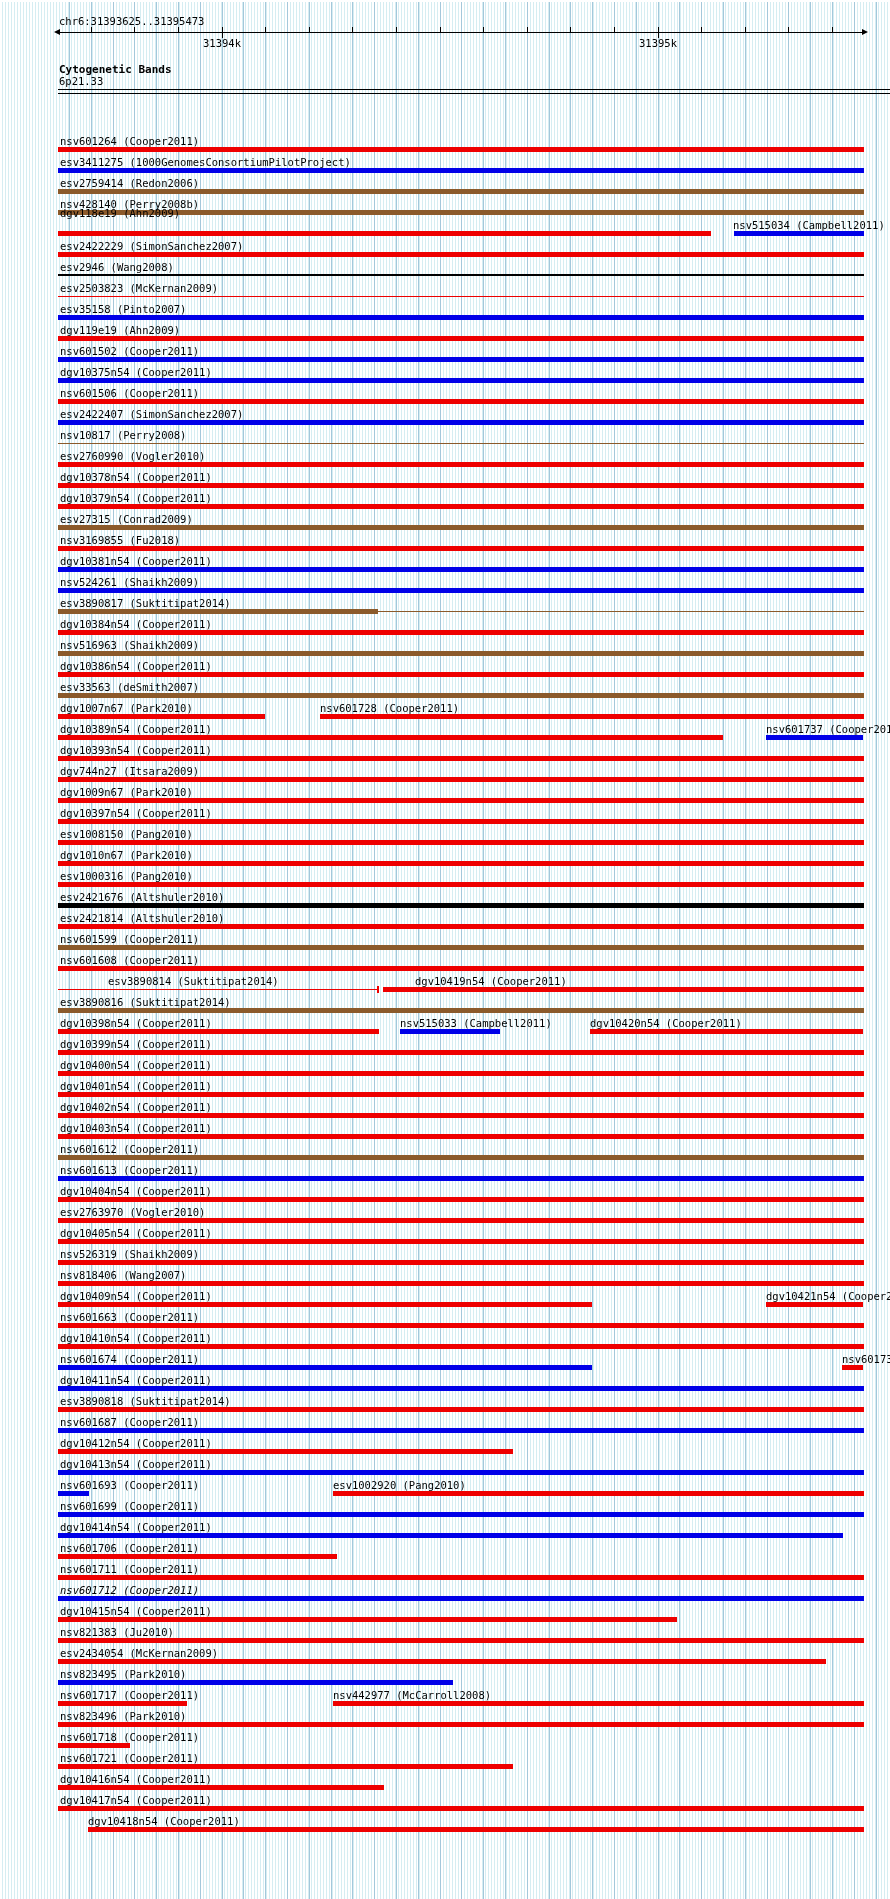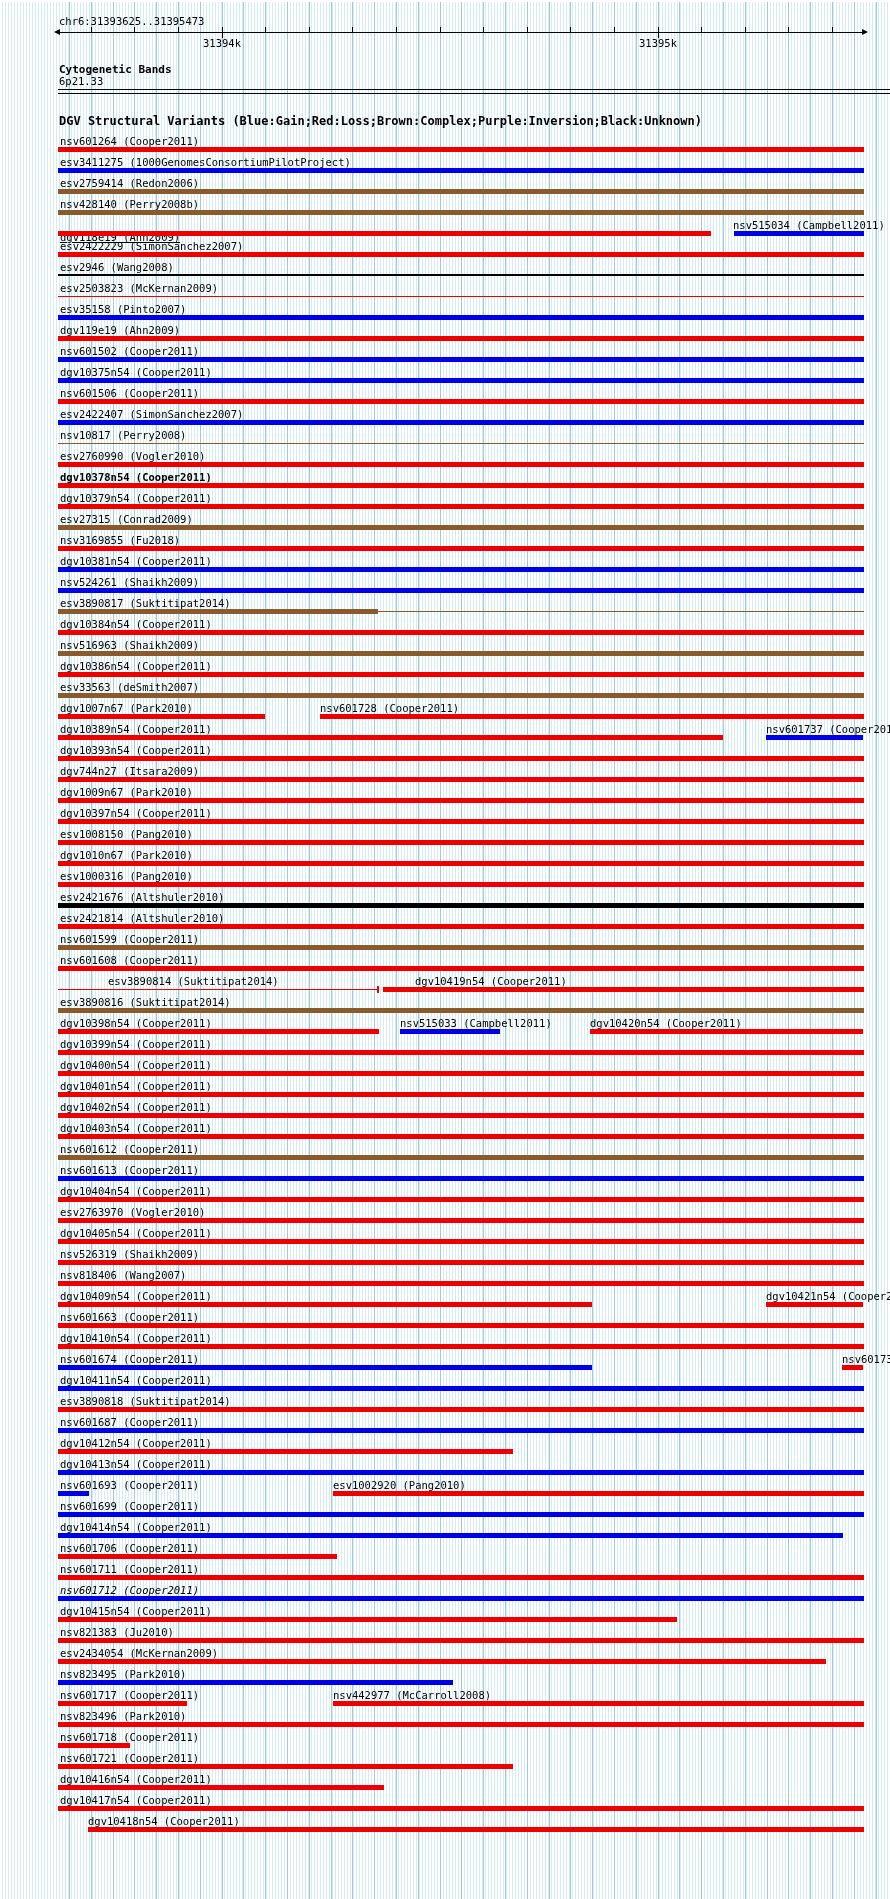--- a/index.html
+++ b/index.html
@@ -102,32 +102,31 @@
       <div class="tick minor" style="left: 832px;"></div>
       <div class="tick-label" style="left: 222px;">31394k</div>
       <div class="tick-label" style="left: 658px;">31395k</div>
     </div>
 
   <div class="text track-title cyto">Cytogenetic Bands</div>
   <div class="text band">6p21.33</div>
   <div class="sep sep1"></div>
   <div class="sep sep2"></div>
 
-  <div class="text track-title dgv">DGV Structural Variants (Blue:Gain;Red:Loss;Brown:Complex;Purple:Inversion;Black:Unknown)</div>
 
   <div id="rows">
       <div class="feat-label" style="left: 60px; top: 136px;">nsv601264 (Cooper2011)</div>
       <div class="bar" style="left: 58px; top: 147px; width: 806px; height: 5px; background: rgb(238, 0, 0);"></div>
       <div class="feat-label" style="left: 60px; top: 157px;">esv3411275 (1000GenomesConsortiumPilotProject)</div>
       <div class="bar" style="left: 58px; top: 168px; width: 806px; height: 5px; background: rgb(0, 0, 232);"></div>
       <div class="feat-label" style="left: 60px; top: 178px;">esv2759414 (Redon2006)</div>
       <div class="bar" style="left: 58px; top: 189px; width: 806px; height: 5px; background: rgb(139, 90, 43);"></div>
       <div class="feat-label" style="left: 60px; top: 199px;">nsv428140 (Perry2008b)</div>
       <div class="bar" style="left: 58px; top: 210px; width: 806px; height: 5px; background: rgb(139, 90, 43);"></div>
-      <div class="feat-label" style="left: 60px; top: 232px; text-decoration: underline;">dgv118e19 (Ahn2009)</div>
+      <div class="feat-label" style="left: 60px; top: 208px;">dgv118e19 (Ahn2009)</div>
       <div class="bar" style="left: 58px; top: 231px; width: 653px; height: 5px; background: rgb(238, 0, 0);"></div>
       <div class="feat-label" style="left: 733px; top: 220px;">nsv515034 (Campbell2011)</div>
       <div class="bar" style="left: 734px; top: 231px; width: 130px; height: 5px; background: rgb(0, 0, 232);"></div>
       <div class="feat-label" style="left: 60px; top: 241px;">esv2422229 (SimonSanchez2007)</div>
       <div class="bar" style="left: 58px; top: 252px; width: 806px; height: 5px; background: rgb(238, 0, 0);"></div>
       <div class="feat-label" style="left: 60px; top: 262px;">esv2946 (Wang2008)</div>
       <div class="bar" style="left: 58px; top: 274px; width: 806px; height: 2px; background: rgb(0, 0, 0);"></div>
       <div class="feat-label" style="left: 60px; top: 283px;">esv2503823 (McKernan2009)</div>
       <div class="bar" style="left: 58px; top: 296px; width: 806px; height: 1px; background: rgb(238, 0, 0);"></div>
       <div class="feat-label" style="left: 60px; top: 304px;">esv35158 (Pinto2007)</div>
@@ -139,21 +138,21 @@
       <div class="feat-label" style="left: 60px; top: 367px;">dgv10375n54 (Cooper2011)</div>
       <div class="bar" style="left: 58px; top: 378px; width: 806px; height: 5px; background: rgb(0, 0, 232);"></div>
       <div class="feat-label" style="left: 60px; top: 388px;">nsv601506 (Cooper2011)</div>
       <div class="bar" style="left: 58px; top: 399px; width: 806px; height: 5px; background: rgb(238, 0, 0);"></div>
       <div class="feat-label" style="left: 60px; top: 409px;">esv2422407 (SimonSanchez2007)</div>
       <div class="bar" style="left: 58px; top: 420px; width: 806px; height: 5px; background: rgb(0, 0, 232);"></div>
       <div class="feat-label" style="left: 60px; top: 430px; text-align: center;">nsv10817 (Perry2008)</div>
       <div class="bar" style="left: 58px; top: 443px; width: 806px; height: 1px; background: rgb(139, 90, 43);"></div>
       <div class="feat-label" style="left: 60px; top: 451px;">esv2760990 (Vogler2010)</div>
       <div class="bar" style="left: 58px; top: 462px; width: 806px; height: 5px; background: rgb(238, 0, 0);"></div>
-      <div class="feat-label" style="left: 60px; top: 472px; font-weight: bold;">dgv10378n54 (Cooper2011)</div>
+      <div class="feat-label" style="left: 60px; top: 472px;">dgv10378n54 (Cooper2011)</div>
       <div class="bar" style="left: 58px; top: 483px; width: 806px; height: 5px; background: rgb(238, 0, 0);"></div>
       <div class="feat-label" style="left: 60px; top: 493px;">dgv10379n54 (Cooper2011)</div>
       <div class="bar" style="left: 58px; top: 504px; width: 806px; height: 5px; background: rgb(238, 0, 0);"></div>
       <div class="feat-label" style="left: 60px; top: 514px;">esv27315 (Conrad2009)</div>
       <div class="bar" style="left: 58px; top: 525px; width: 806px; height: 5px; background: rgb(139, 90, 43);"></div>
       <div class="feat-label" style="left: 60px; top: 535px;">nsv3169855 (Fu2018)</div>
       <div class="bar" style="left: 58px; top: 546px; width: 806px; height: 5px; background: rgb(238, 0, 0);"></div>
       <div class="feat-label" style="left: 60px; top: 556px;">dgv10381n54 (Cooper2011)</div>
       <div class="bar" style="left: 58px; top: 567px; width: 806px; height: 5px; background: rgb(0, 0, 232);"></div>
       <div class="feat-label" style="left: 60px; top: 577px;">nsv524261 (Shaikh2009)</div>

